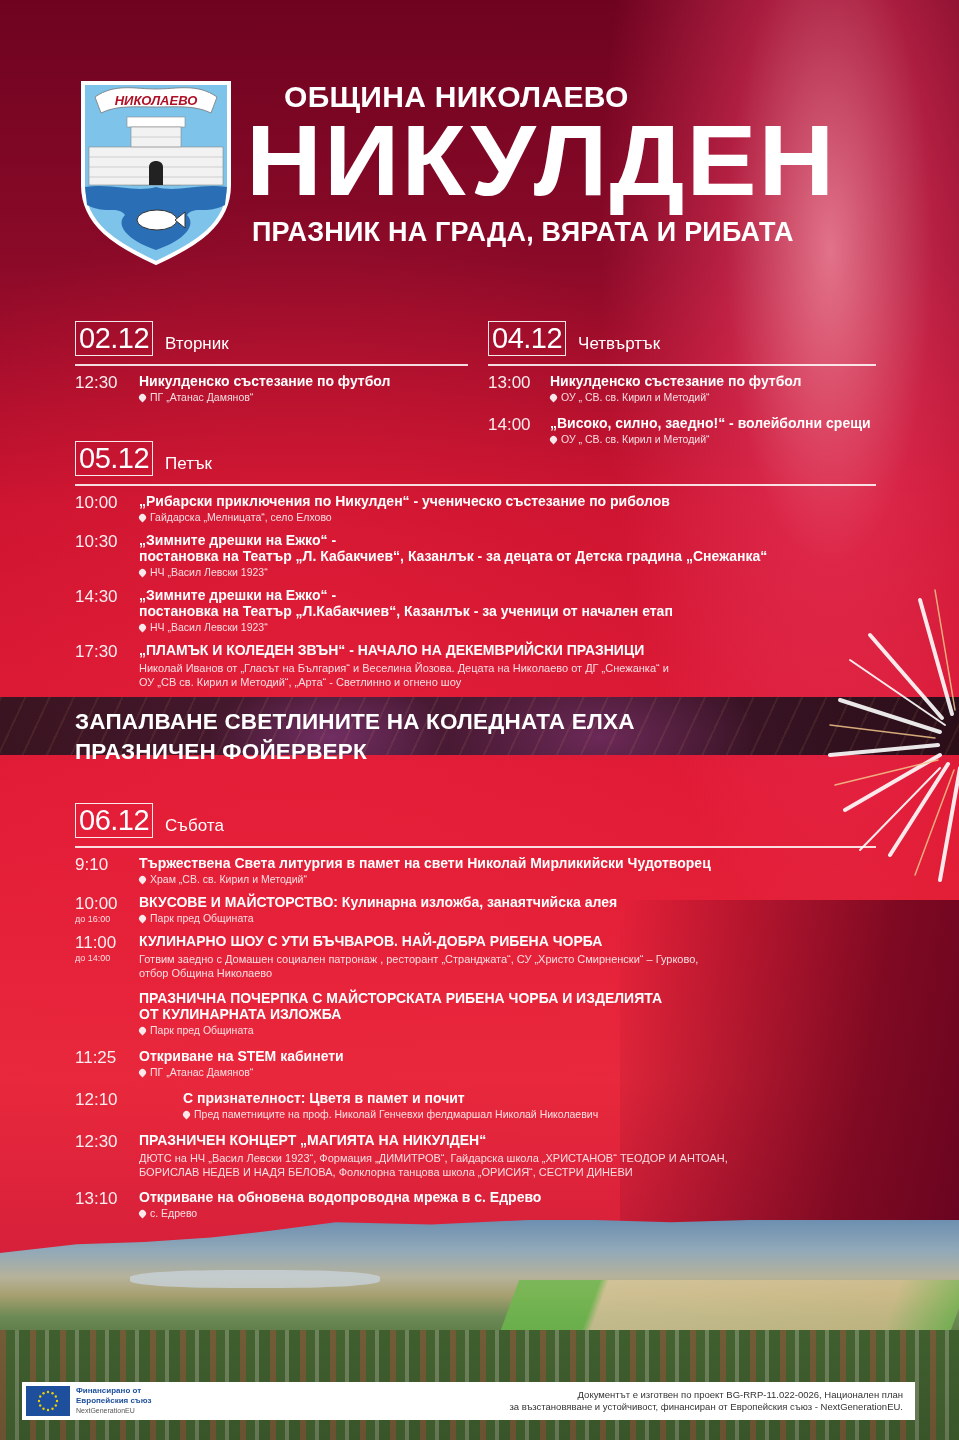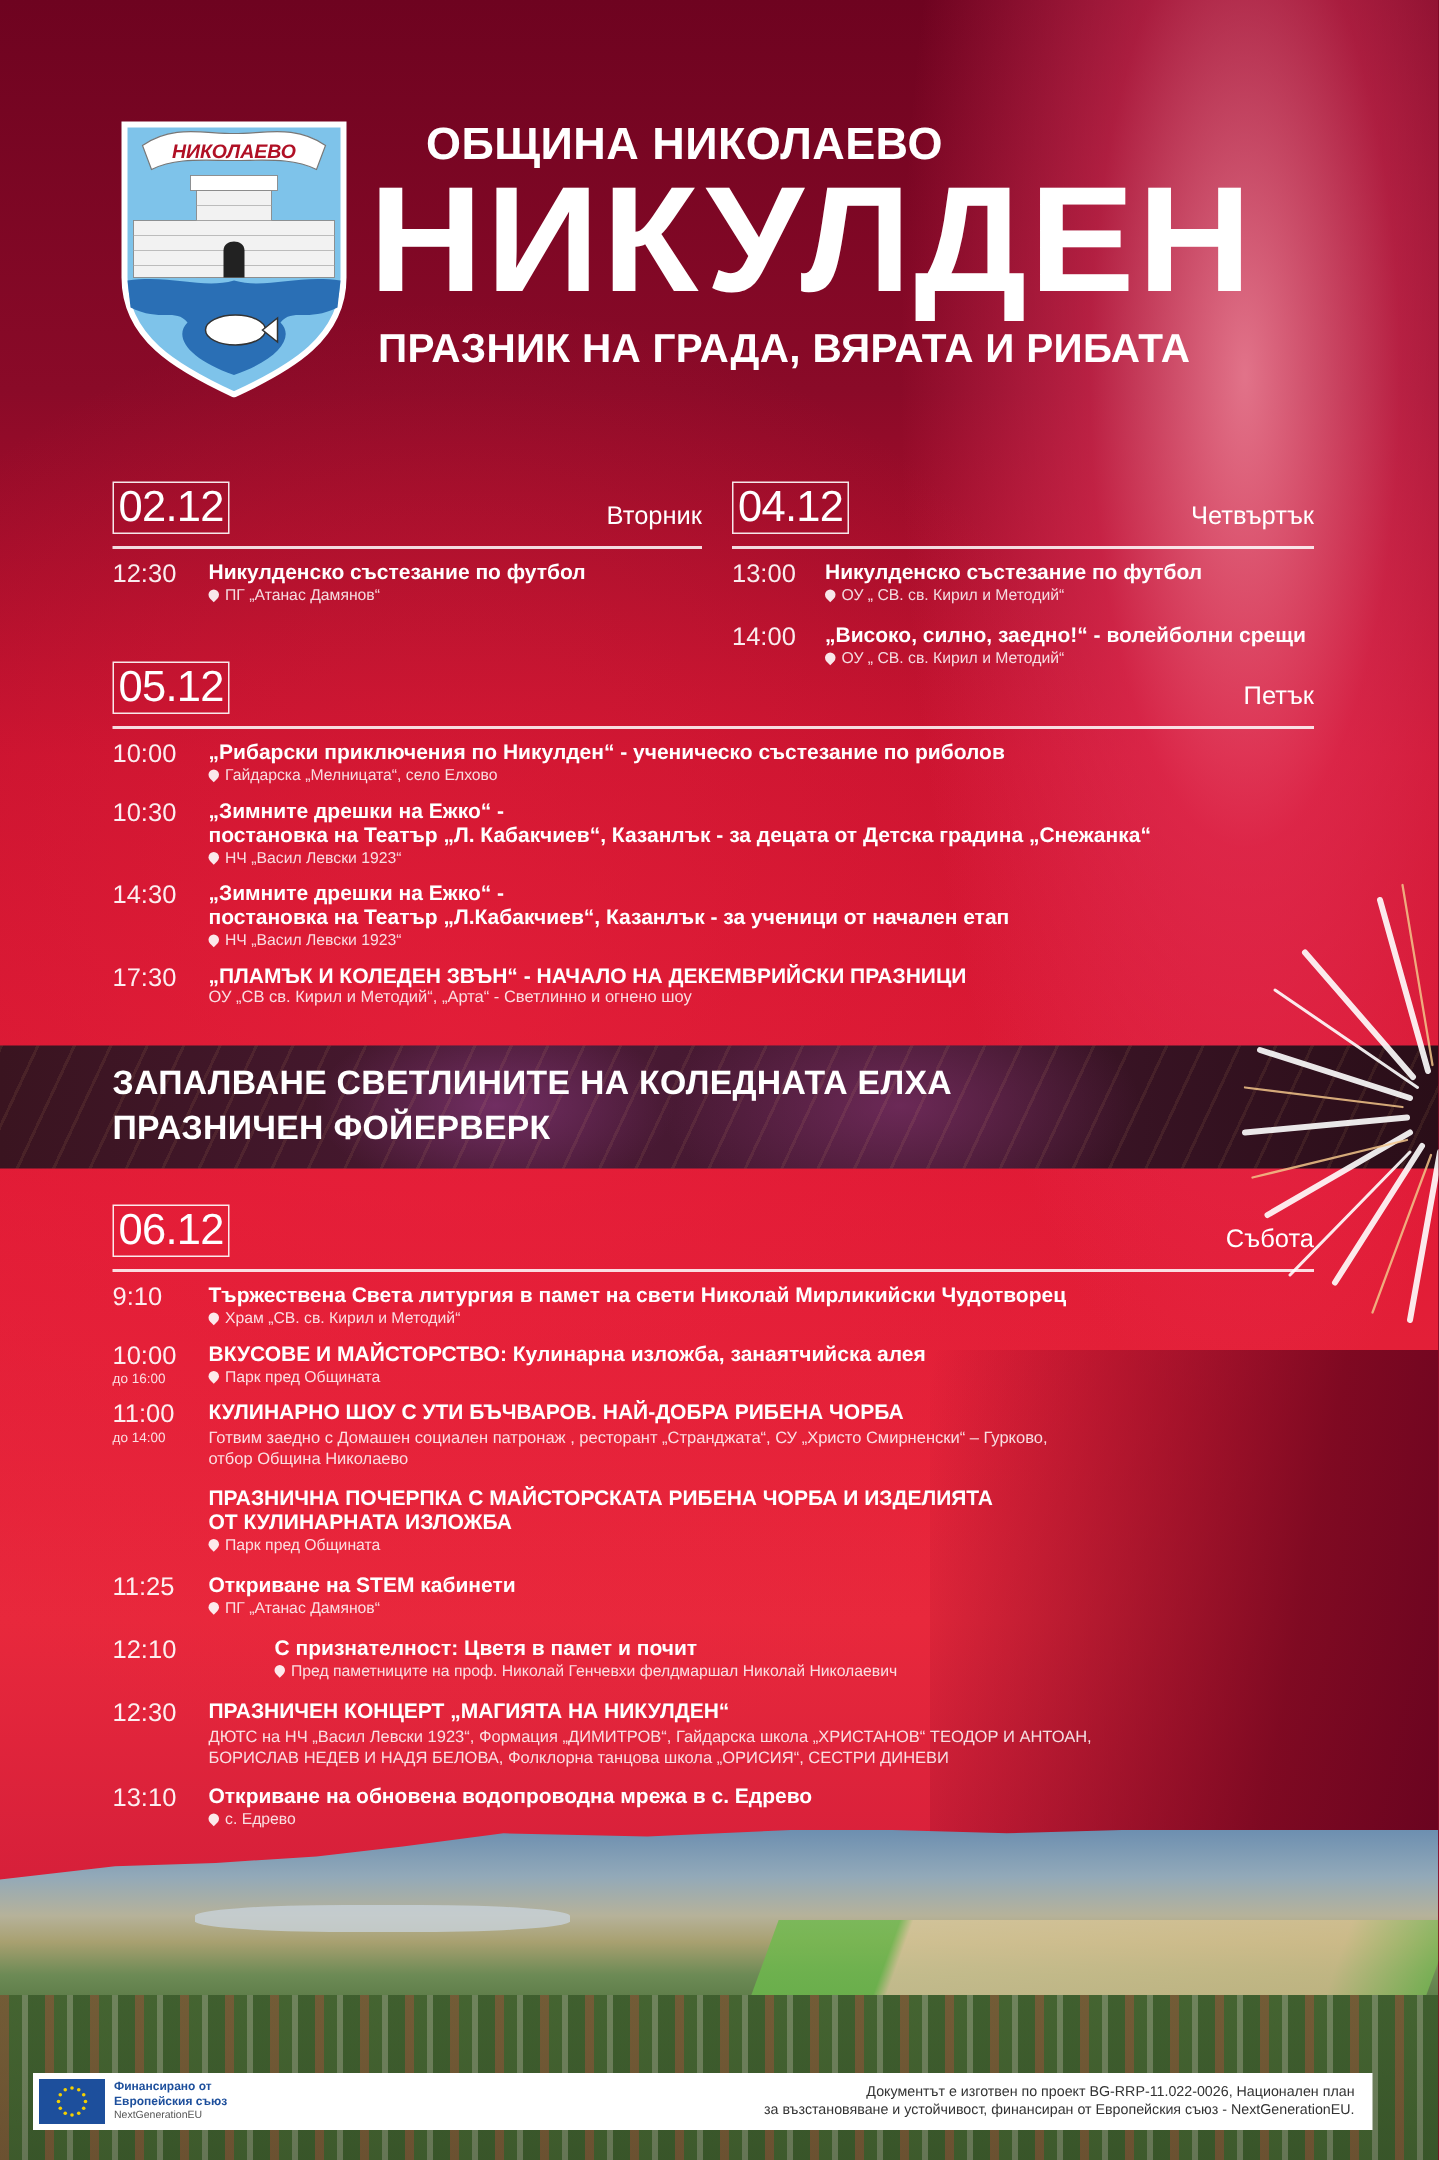--- a/index.html
+++ b/index.html
@@ -57,42 +57,42 @@
     font-weight:bold; font-size:100px; line-height:100px; letter-spacing:2px;
     transform:scaleX(1.05); transform-origin:left;
   }
   .h-subtitle {
     position:absolute; left:252px; top:217px;
     font-weight:bold; font-size:27px; letter-spacing:0.2px;
   }
 
   
   .day { position:absolute; }
-  .day-head { display:flex; align-items:flex-end; height:36px;justify-content:space-between; }
+  .day-head { display:flex; align-items:flex-end; height:36px; }
   .date-box {
     border:1.5px solid rgba(255,255,255,0.9);
     font-size:29px; line-height:33px; padding:0 3px;
     font-weight:normal; letter-spacing:-0.5px;
   }
   .weekday { font-size:17px; margin-left:12px; margin-bottom:2px; }
   .rule { height:2px; background:rgba(255,255,255,0.85); margin-top:8px; }
   .event { display:flex; margin-top:7px; }
   .time-col { width:64px; flex:none; }
   .time { font-size:17px; line-height:20px; color:rgba(255,255,255,0.92); }
   .until { font-size:9px; color:rgba(255,255,255,0.85); line-height:10px; }
   .ev-body { flex:1; }
   .ev-title { font-weight:bold; font-size:14px; line-height:16px; }
   .ev-loc { font-size:10.5px; line-height:15px; color:rgba(255,255,255,0.85); margin-top:1px; }
   .ev-desc { font-size:11px; line-height:14px; color:rgba(255,255,255,0.85); margin-top:3px; }
   .pin { display:inline-block; width:7px; height:7px; margin-right:4px; position:relative; top:0px;
     background:#fff; border-radius:50% 50% 50% 0; transform:rotate(-45deg); opacity:0.9; }
 
   
   .banner {
-    position:absolute; left:0; top:697px; width:959px; height:82px;
+    position:absolute; left:0; top:697px; width:959px; height:58px;
     background:
       repeating-linear-gradient(115deg, rgba(255,200,120,0.08) 0 2px, transparent 2px 22px),
       radial-gradient(ellipse 120px 60px at 330px 40px, rgba(140,60,130,0.6), transparent),
       radial-gradient(ellipse 160px 80px at 600px 40px, rgba(150,60,130,0.5), transparent),
       linear-gradient(90deg, #3a1420 0%, #4a1a35 40%, #3d1528 70%, #2a0e18 100%);
   }
   .banner-line {
     position:absolute; left:75px;
     font-weight:bold; font-size:22.5px; letter-spacing:0.2px;
   }
@@ -224,20 +224,21 @@
       <div class="ev-title">постановка на Театър „Л.Кабакчиев“, Казанлък - за ученици от начален етап</div>
       <div class="ev-loc"><span class="pin"></span><span>НЧ „Васил Левски 1923“</span></div>
     </div>
   </div>
   <div class="event">
     <div class="time-col">
         <div class="time">17:30</div>
       </div>
     <div class="ev-body">
       <div class="ev-title">„ПЛАМЪК И КОЛЕДЕН ЗВЪН“ - НАЧАЛО НА ДЕКЕМВРИЙСКИ ПРАЗНИЦИ</div>
+      <div class="ev-desc">Николай Иванов от „Гласът на България“ и Веселина Йозова. Децата на Николаево от ДГ „Снежанка“ и</div>
       <div class="ev-desc" style="margin-top:0">ОУ „СВ св. Кирил и Методий“, „Арта“ - Светлинно и огнено шоу</div>
     </div>
   </div>
 </div>
 
 <div class="banner">
   <div class="banner-line" style="top:12px;">ЗАПАЛВАНЕ СВЕТЛИНИТЕ НА КОЛЕДНАТА ЕЛХА</div>
   <div class="banner-line" style="top:42px;">ПРАЗНИЧЕН ФОЙЕРВЕРК</div>
 </div>
 

